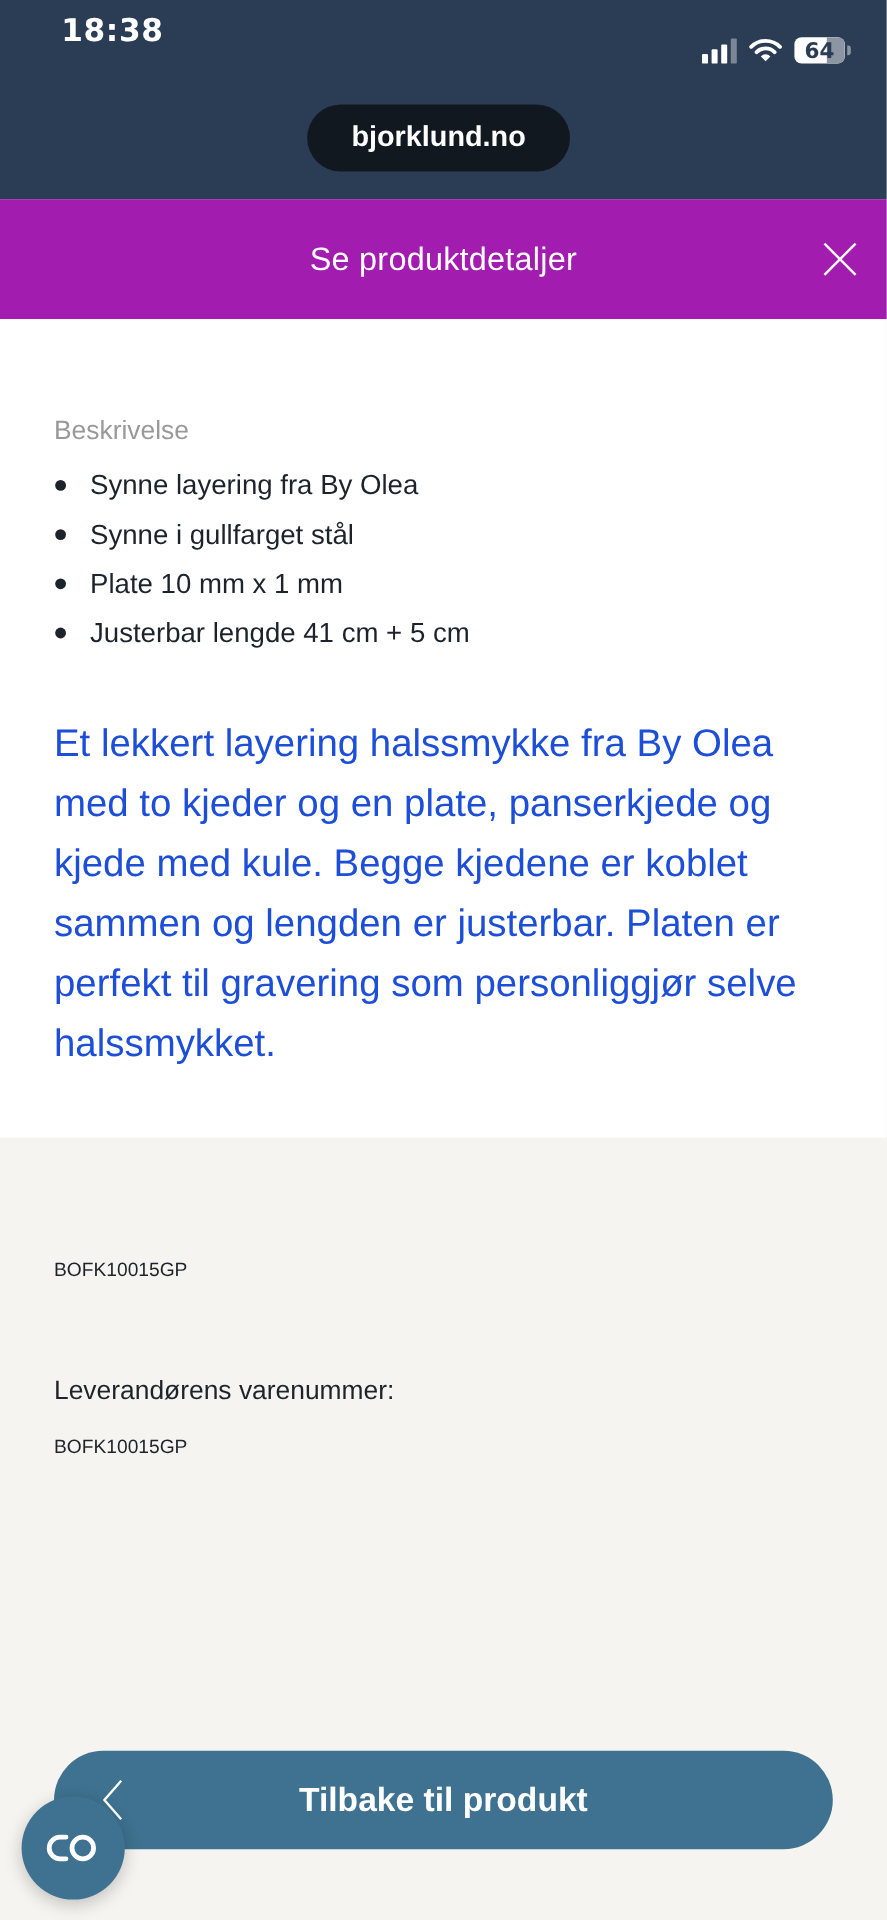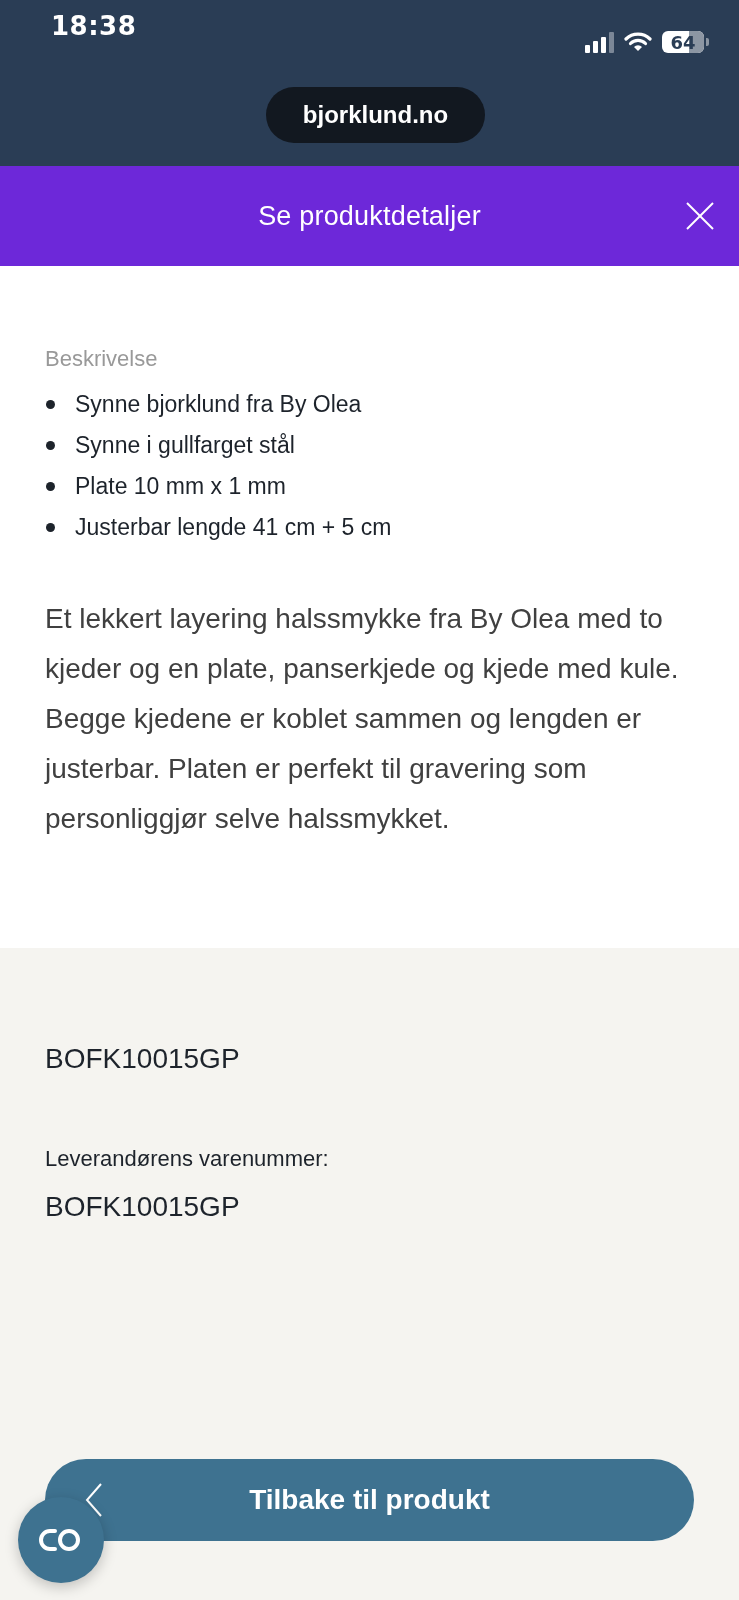--- a/index.html
+++ b/index.html
@@ -10,36 +10,36 @@
     .time { position: absolute; left: 51px; top: 11px; color: #fff; font-size: 26px; font-weight: bold; font-family: "DejaVu Sans", sans-serif; letter-spacing: 0.5px; }
     .status-icons { position: absolute; right: 30px; top: 31px; display: flex; align-items: center; gap: 10px; }
     .signal { display: flex; align-items: flex-end; gap: 3px; height: 22px; }
     .signal span { width: 5px; background: #fff; border-radius: 1px; display: block; }
     .signal span.dim { background: #7b8797; }
     .battery { position: relative; width: 42px; height: 22px; border-radius: 6px; background: #fff; overflow: hidden; display: flex; align-items: center; justify-content: center; }
     .battery .empty { position: absolute; right: 0; top: 0; bottom: 0; width: 36%; background: #8c96a3; }
     .battery .pct { position: relative; font-weight: bold; font-size: 18px; color: #2a3d55; font-family: "DejaVu Sans", sans-serif; }
     .battery-tip { width: 3px; height: 8px; background: #8c96a3; border-radius: 0 2px 2px 0; margin-left: -8px; }
 
-    .url-pill { position: absolute; left: 266px; top: 87px; width: 219px; height: 56px; border-radius: 28px; background: #121820; color: #fff; font-size: 24px; font-weight: bold; display: flex; align-items: center; justify-content: center; }
+    .url-pill { position: absolute; left: 256px; top: 87px; width: 219px; height: 56px; border-radius: 28px; background: #121820; color: #fff; font-size: 24px; font-weight: bold; display: flex; align-items: center; justify-content: center; }
 
-    .modal-header { position: absolute; top: 166px; left: 0; width: 739px; height: 100px; background: #6d28d9; display: flex; align-items: center; justify-content: center; }
+    .modal-header { position: absolute; top: 166px; left: 0; width: 739px; height: 100px; background: #a21caf; display: flex; align-items: center; justify-content: center; }
     .modal-title { color: #fff; font-size: 27px; letter-spacing: 0.2px; }
     .close-btn { position: absolute; right: 22px; top: 33px; width: 34px; height: 34px; cursor: pointer; }
 
     .content-white { position: absolute; top: 266px; left: 0; width: 739px; height: 682px; background: #fff; }
     .section-label { position: absolute; left: 45px; top: 80px; font-size: 22px; color: #999; }
     .bullets { position: absolute; left: 45px; top: 118px; list-style: none; }
     .bullets li { font-size: 23px; color: #1d232b; line-height: 41px; display: flex; align-items: center; }
     .bullets li .dot { width: 9px; height: 9px; border-radius: 50%; background: #1d232b; margin-right: 20px; margin-left: 1px; flex-shrink: 0; }
-    .description { position: absolute; left: 45px; top: 328px; width: 670px; font-size: 28px; color: #404040; line-height: 50px; }
+    .description { position: absolute; left: 45px; top: 328px; width: 670px; font-size: 32px; color: #1d4ed8; line-height: 50px; }
 
     .meta { position: absolute; left: 45px; top: 1027px; }
     .meta-label { font-size: 22px; color: #1d232b; line-height: 32px; }
-    .meta-value { font-size: 28px; color: #1d232b; line-height: 32px; margin-top: 16px; }
+    .meta-value { font-size: 16px; color: #1d232b; line-height: 32px; margin-top: 16px; }
     .meta-group + .meta-group { margin-top: 68px; }
 
     .back-btn { position: absolute; left: 45px; top: 1459px; width: 649px; height: 82px; border-radius: 41px; background: #3e7290; color: #fff; font-size: 28px; font-weight: bold; display: flex; align-items: center; justify-content: center; cursor: pointer; }
     .back-chevron { position: absolute; left: 38px; top: 22px; width: 22px; height: 38px; }
 
     .chat-fab { position: absolute; left: 18px; top: 1497px; width: 86px; height: 86px; border-radius: 50%; background: #3e7290; box-shadow: 0 4px 14px rgba(0,0,0,0.22); display: flex; align-items: center; justify-content: center; cursor: pointer; }
   </style>
 </head>
 <body>
 
@@ -74,21 +74,21 @@
       <line x1="30" y1="4" x2="4" y2="30" stroke="#fff" stroke-width="2"></line>
     </svg>
   </div>
 </div>
 
 <div class="content-white">
   <div class="section-label">Beskrivelse</div>
   <ul class="bullets">
     <li>
         <span class="dot"></span>
-        <span>Synne bjorklund fra By Olea</span>
+        <span>Synne layering fra By Olea</span>
       </li>
     <li>
         <span class="dot"></span>
         <span>Synne i gullfarget stål</span>
       </li>
     <li>
         <span class="dot"></span>
         <span>Plate 10 mm x 1 mm</span>
       </li>
     <li>

